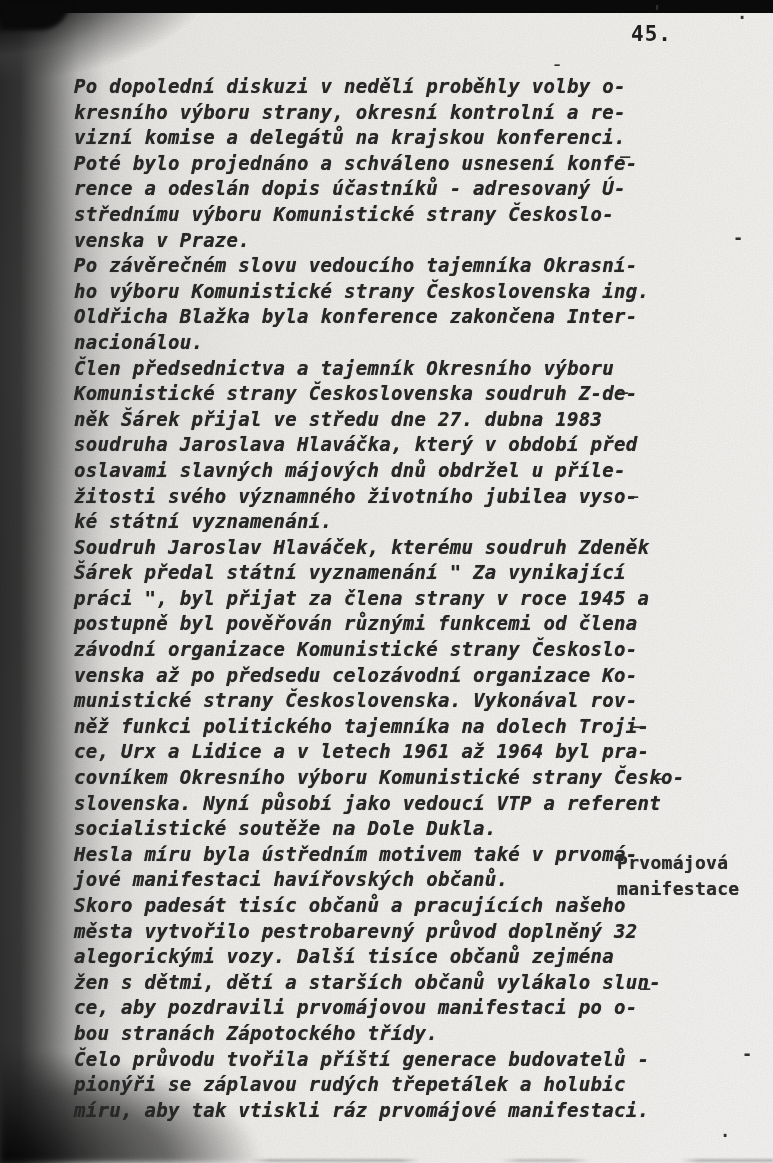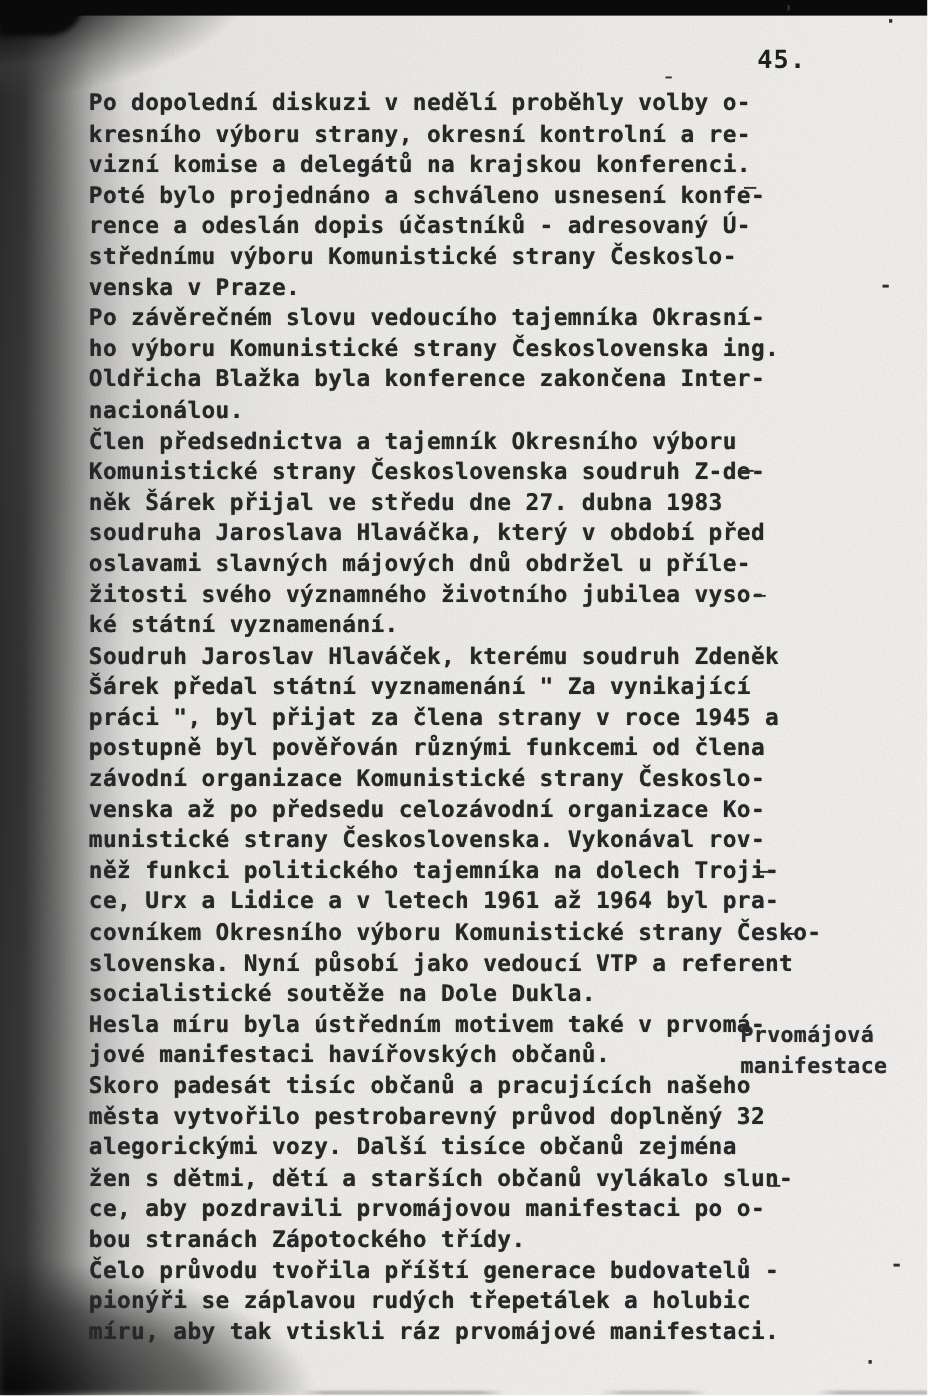--- a/index.html
+++ b/index.html
@@ -48,29 +48,30 @@
     position:absolute; left:0; bottom:1px; width:773px; height:3px;
     background:linear-gradient(to right,
       transparent 0 250px, rgba(80,80,80,0.35) 270px 400px,
       transparent 420px 500px, rgba(90,90,90,0.3) 520px 570px,
       transparent 590px 680px, rgba(80,80,80,0.35) 700px 773px);
     filter:blur(1px);
   }
   .noise { position:absolute; left:0; top:0; }
   
   .page-number {
-    position:absolute; left:631px; top:38px;
+    position:absolute; left:631px; top:22px;
     font-size:21px; font-weight:600; color:#222;
     letter-spacing:1px;
   }
   .text-block {
     position:absolute; left:74px; top:74px; width:620px;
     font-size:19px; line-height:25.6px; letter-spacing:0.3px;
     font-weight:600; color:#2a2a2a; white-space:pre;
     text-shadow:0 0 0.7px rgba(35,35,35,0.75);
+    font-style:italic;
   }
   .para + .para { margin-top:0; }
   .line { height:25.6px; }
   .margin-note {
     position:absolute; left:617px; top:850px;
     font-size:18px; line-height:26px; letter-spacing:0.3px;
     font-weight:600; color:#2e2e2e;
     text-shadow:0 0 0.7px rgba(35,35,35,0.7);
   }
   .stray-mark {

